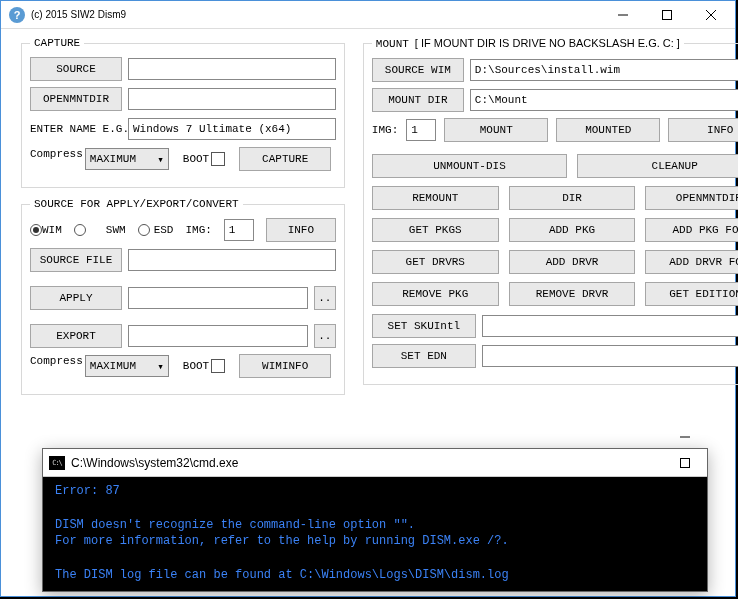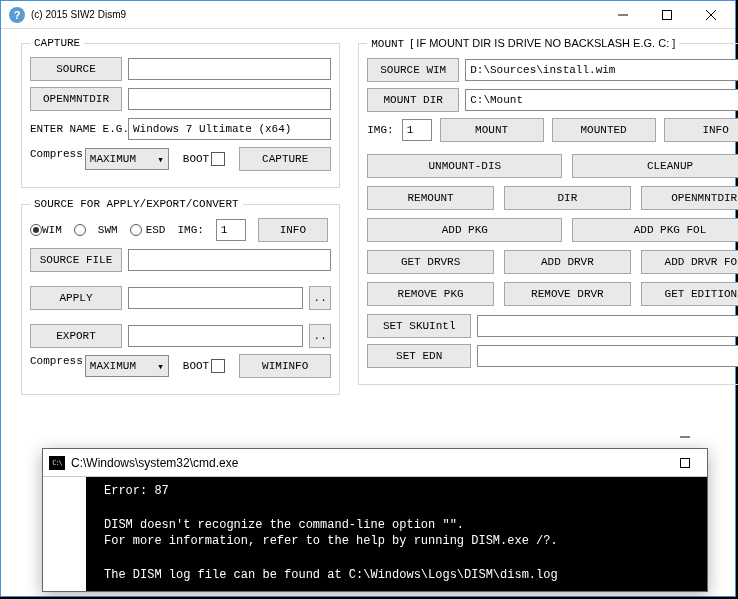--- a/index.html
+++ b/index.html
@@ -167,28 +167,27 @@
   align-items: center;
   justify-content: center;
   color: #ccc;
   font-size: 7px;
   font-family: monospace;
   letter-spacing: -1px;
 }
 .cmd-titlebar .title { flex: 1; font-size: 12px; font-family: "Segoe UI",sans-serif; }
 .cmd-body {
   background: #000;
-  color: #ffffff;
+  color: #3b82f6;
   font-family: "MS Gothic","Courier New",monospace;
   font-size: 12px;
-  padding: 6px 18px;
+  padding: 6px 12px;
   height: calc(100% - 28px);
   line-height: 1.4;
   white-space: pre-wrap;
-  margin-left: 43px;
 }
 </style>
 </head>
 <body>
 
 <div class="main-window">
   <div class="titlebar">
     <span class="icon">?</span>
     <span class="title">(c) 2015 SIW2 Dism9</span>
     <div class="winbtns">
@@ -245,21 +244,21 @@
           </div>
         </fieldset>
 
         <fieldset>
           <legend>SOURCE FOR APPLY/EXPORT/CONVERT</legend>
           <div class="row" style="gap:12px">
             <label class="label" style="display:flex;align-items:flex-end;">
                 <span class="radio checked"></span>
                 <span>WIM</span>
               </label>
-            <label class="label" style="display:flex;align-items:center;gap:12px">
+            <label class="label" style="display:flex;align-items:center;gap:20px">
                 <span class="radio"></span>
                 <span>SWM</span>
               </label>
             <label class="label" style="display:flex;align-items:flex-end;gap:4px">
                 <span class="radio"></span>
                 <span>ESD</span>
               </label>
             <span class="label">IMG:</span>
             <input class="input input-sm" value="1" style="">
             <div class="btn" style="min-width:70px">INFO</div>
@@ -321,20 +320,21 @@
           <div class="btn-grid">
             <div class="btn">UNMOUNT-DIS</div>
             <div class="btn">CLEANUP</div>
           </div>
           <div class="btn-grid">
             <div class="btn">REMOUNT</div>
             <div class="btn">DIR</div>
             <div class="btn">OPENMNTDIR</div>
           </div>
           <div class="btn-grid">
+            <div class="btn">GET PKGS</div>
             <div class="btn">ADD PKG</div>
             <div class="btn">ADD PKG FOL</div>
           </div>
           <div class="btn-grid">
             <div class="btn">GET DRVRS</div>
             <div class="btn">ADD DRVR</div>
             <div class="btn">ADD DRVR FOL</div>
           </div>
           <div class="btn-grid">
             <div class="btn">REMOVE PKG</div>

